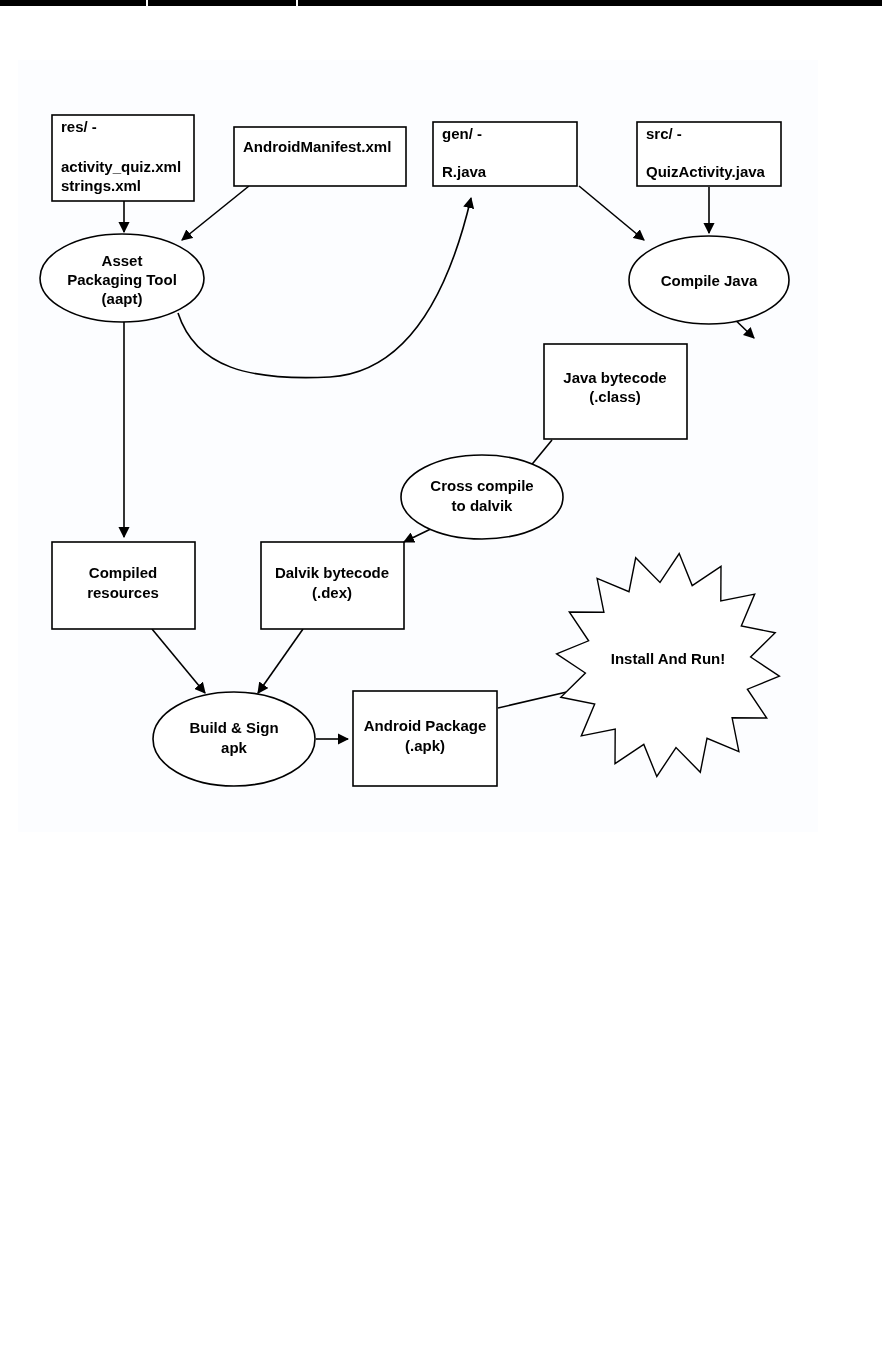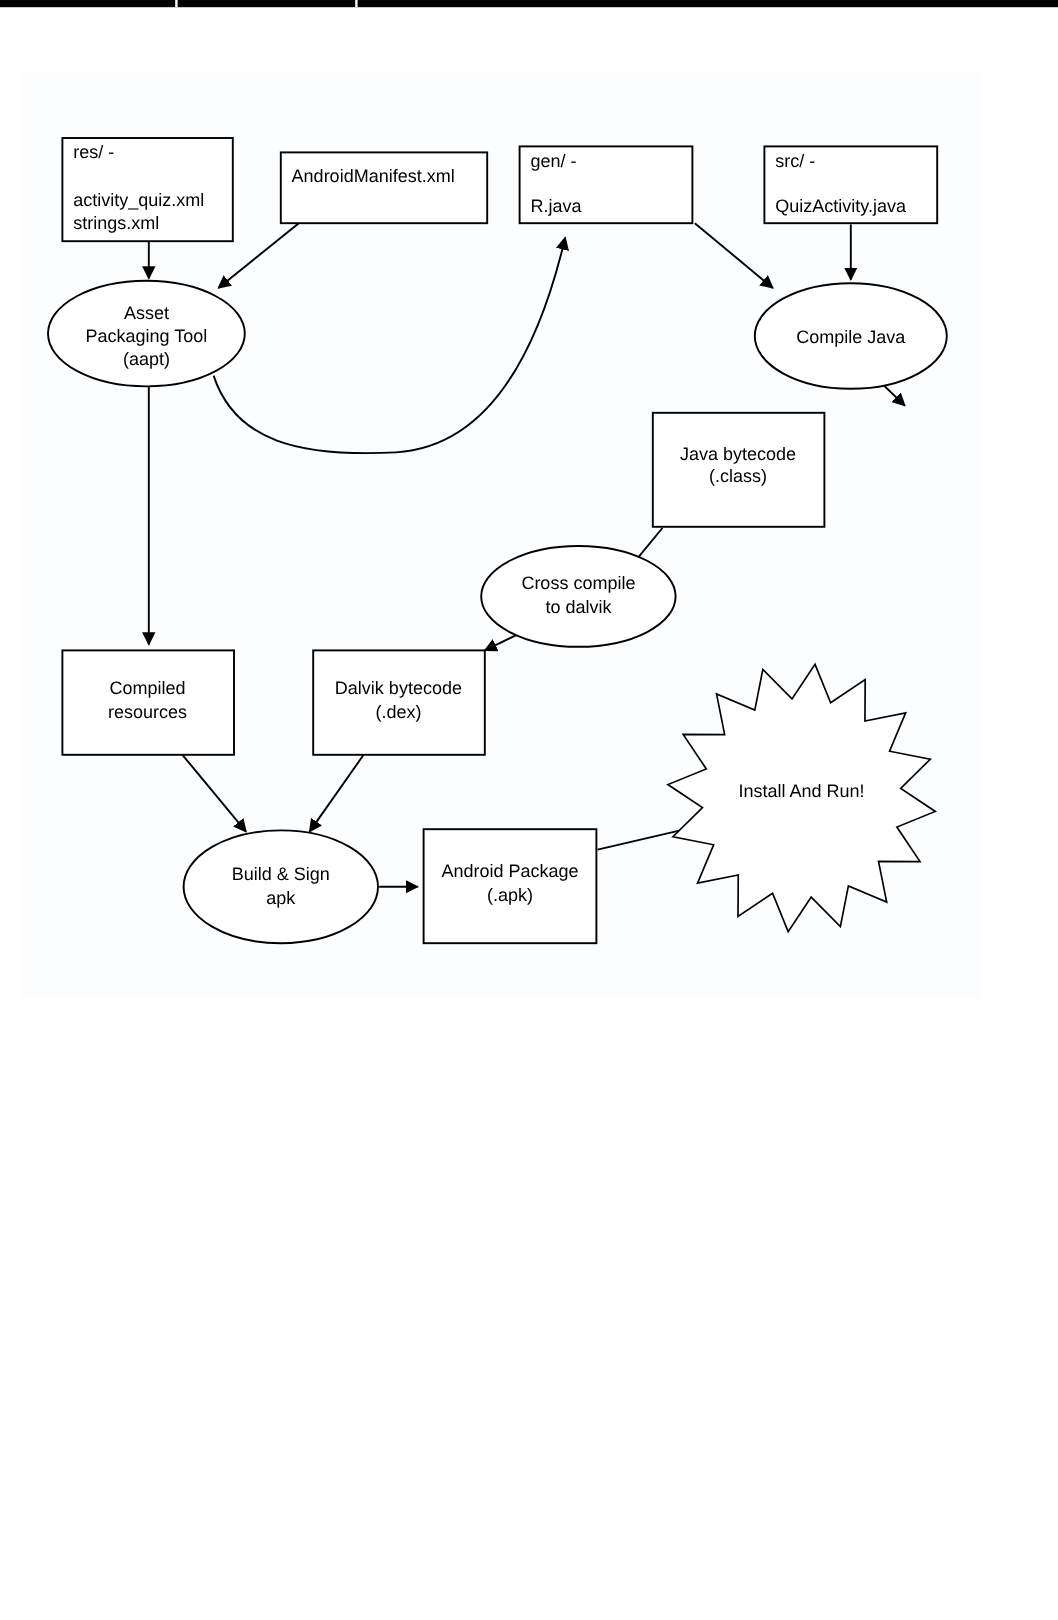--- a/index.html
+++ b/index.html
@@ -13,20 +13,21 @@
     position: relative;
     font-family: "Liberation Sans", sans-serif;
     overflow: hidden;
   }
   #page {
     position: absolute;
     left: 0; top: 0;
     width: 882px;
     height: 1350px;
     background: #ffffff;
+    font-weight: bold;
   }
   .topbar {
     position: absolute;
     left: 0; top: 0;
     width: 882px;
     height: 6px;
     background: #000000;
   }
   .topbar-gap {
     position: absolute;

